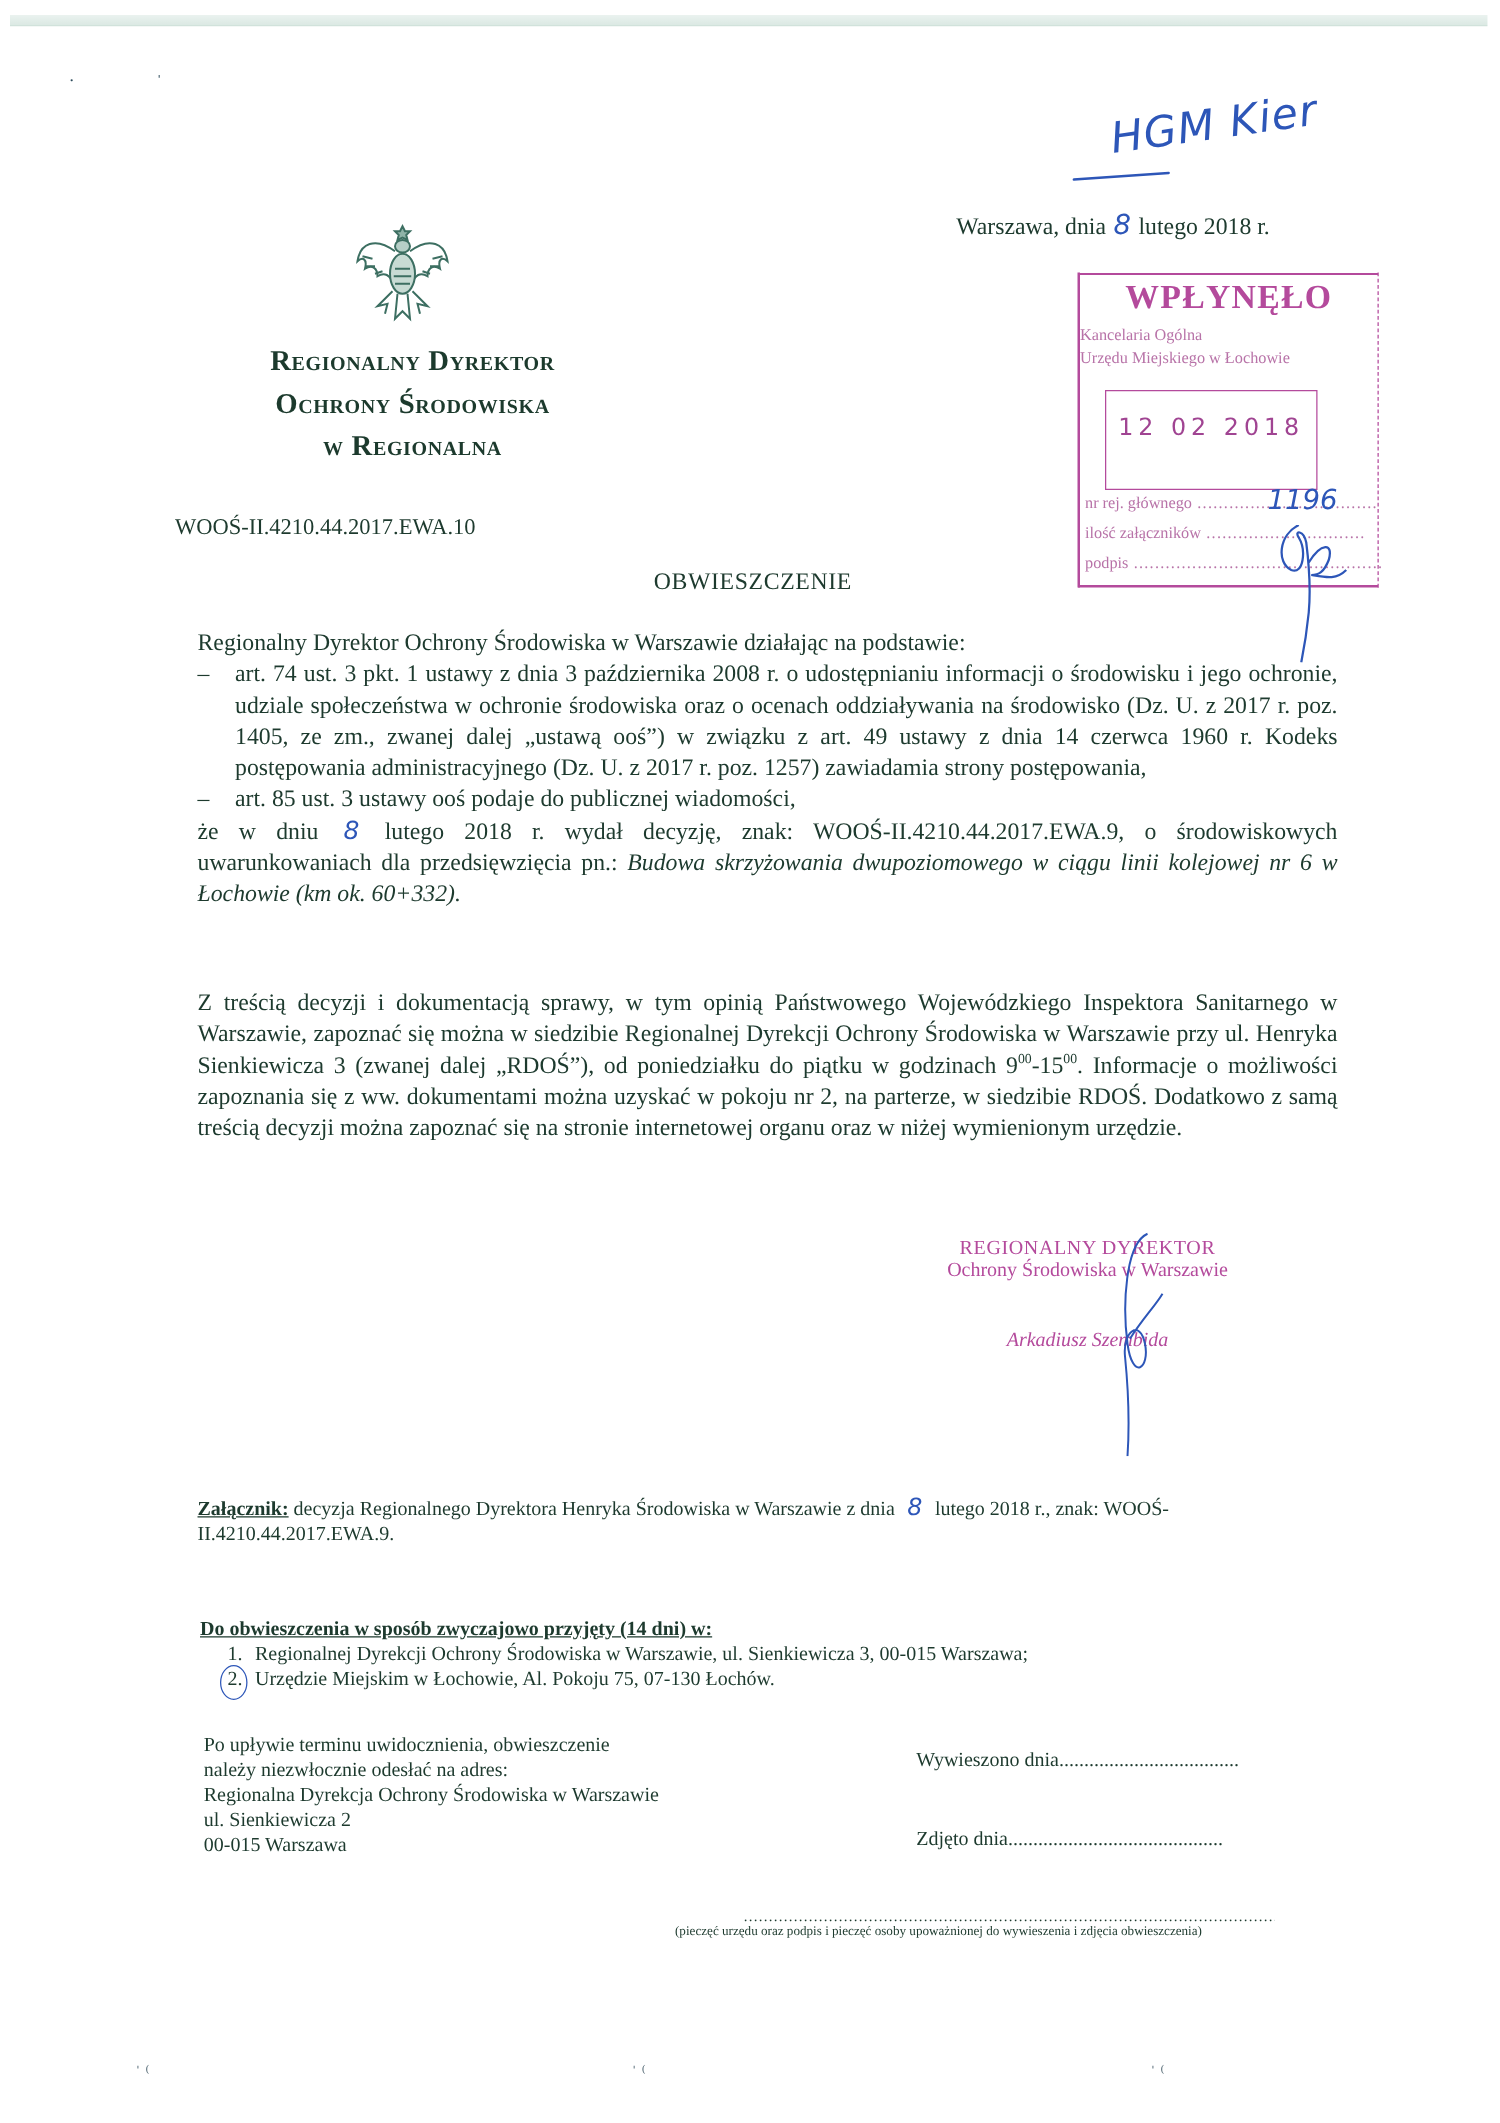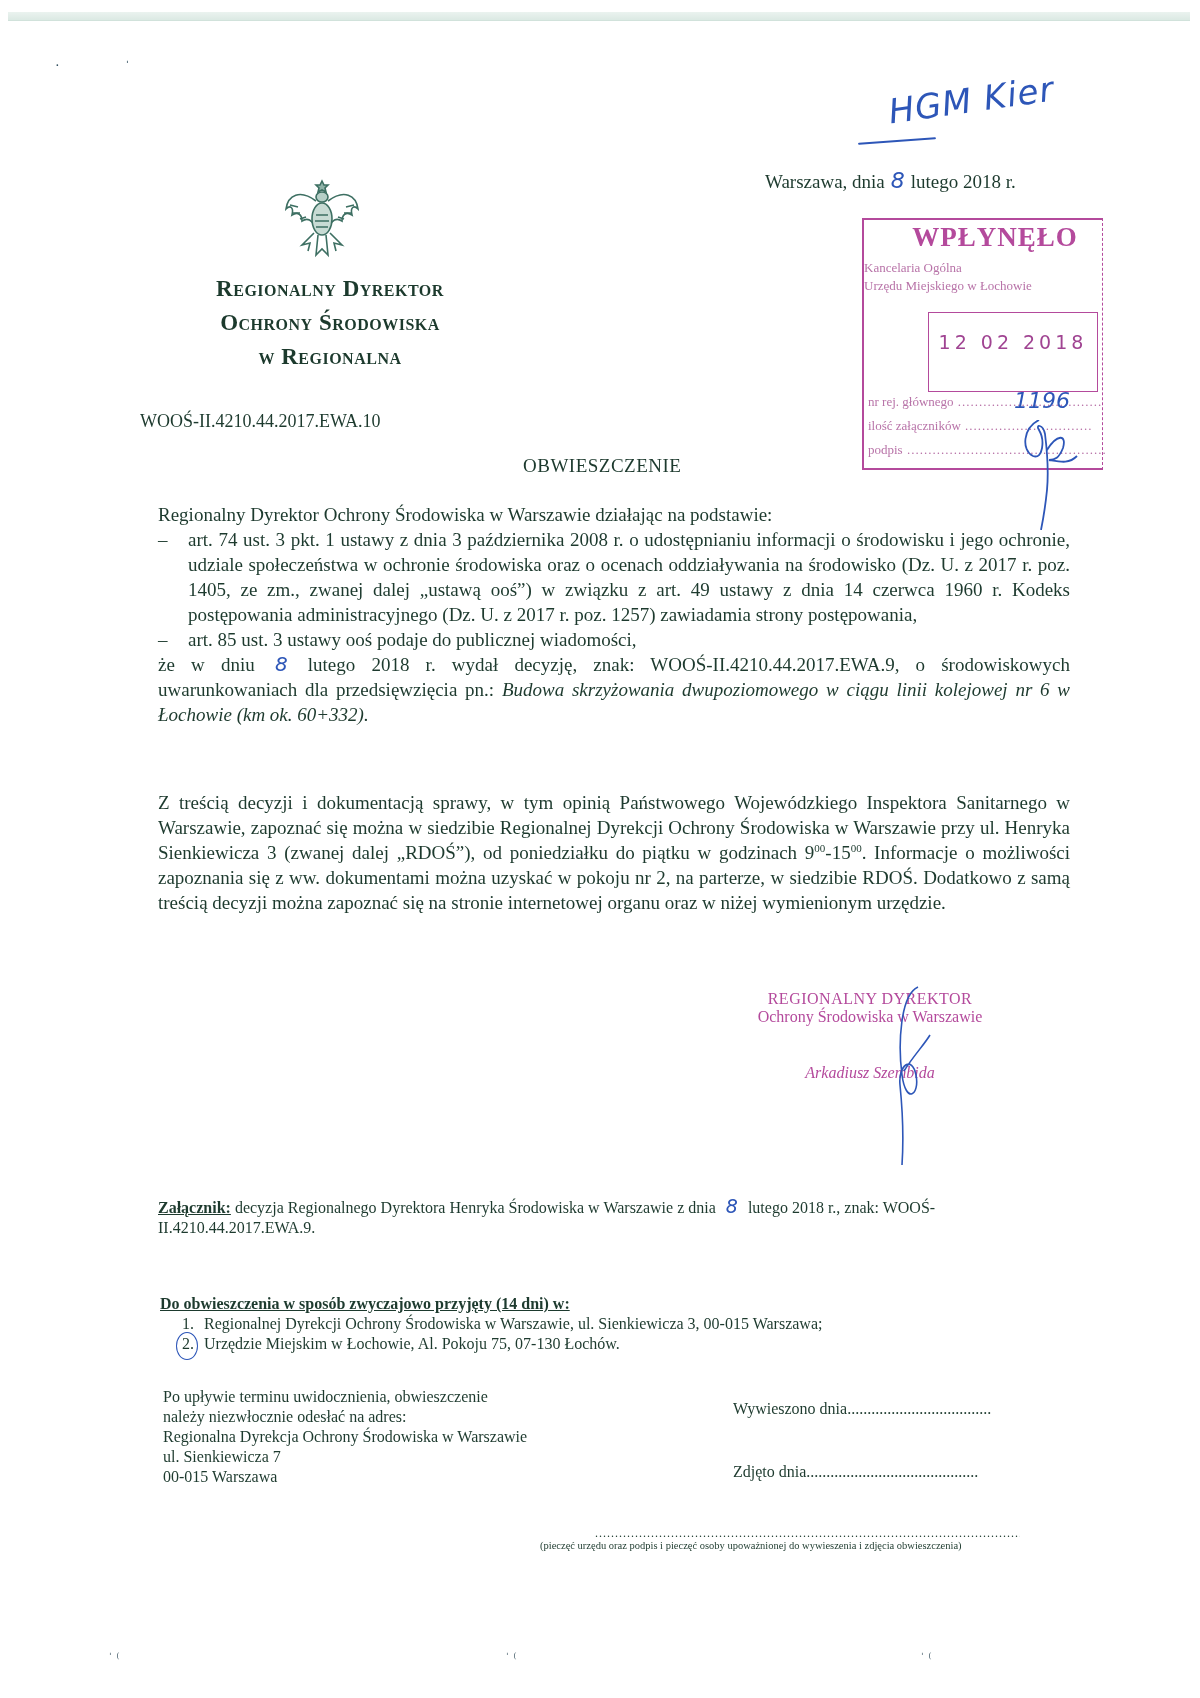--- a/index.html
+++ b/index.html
@@ -19,23 +19,23 @@
   .emblem { left: 280px; top: 175px; width: 85px; height: 85px; }
 
   .org-title { left: 140px; top: 272px; width: 380px; text-align: center; font-size: 23px;
                line-height: 34px; color: #1c3a2d; letter-spacing: .5px; font-variant: small-caps; font-weight: bold; }
   .ref-no { left: 140px; top: 411px; font-size: 18px; }
   .notice-title { left: 523px; top: 455px; font-size: 19px; letter-spacing: .5px; text-align: center; }
 
   
   .stamp { left: 862px; top: 218px; width: 238px; height: 248px; border: 2px solid #b44a9c; color: #b44a9c;
            border-right: 1px dashed #b44a9c; }
-  .stamp-head { position: absolute; left: 0; top: 0; width: 100%; text-align: center; font-size: 27px; font-weight: bold; letter-spacing: 1px; padding-left: 12px; }
+  .stamp-head { position: absolute; left: 0; top: 0; width: 100%; text-align: center; font-size: 27px; font-weight: bold; letter-spacing: 1px; }
   .stamp-sub { position: absolute; left: 0; width: 100%; text-align: left; font-size: 13px; color: #b873a8; }
-  .stamp-datebox { position: absolute; left: 20px; top: 92px; width: 168px; height: 78px; border: 1.5px solid #b44a9c; margin-left: 44px; }
+  .stamp-datebox { position: absolute; left: 20px; top: 92px; width: 168px; height: 78px; border: 1.5px solid #b44a9c; }
   .stamp-date { position: absolute; left: 0; top: 18px; width: 100%; text-align: center; font-family: "DejaVu Sans", sans-serif;
                 font-size: 19px; letter-spacing: 4px; color: #a04492; }
   .stamp-field { position: absolute; left: 4px; font-size: 13px; color: #b873a8; white-space: nowrap; }
   .stamp-field .dots { letter-spacing: 1px; }
   .stamp-reg { position: absolute; left: 150px; top: 168px; font-size: 22px; }
   .stamp-sig { position: absolute; left: 155px; top: 200px; width: 60px; height: 110px; }
 
   .body-text { left: 158px; top: 502px; width: 912px; font-size: 19px; line-height: 25px; color: #1d3a2e; }
   .body-text p { margin: 0; }
   .bullet { position: relative; padding-left: 30px; }
@@ -167,21 +167,21 @@
   <ol>
     <li><span class="num">1.</span><span>Regionalnej Dyrekcji Ochrony Środowiska w Warszawie, ul. Sienkiewicza 3, 00-015 Warszawa;</span></li>
     <li><span class="circle-mark"></span><span class="num">2.</span><span>Urzędzie Miejskim w Łochowie, Al. Pokoju 75, 07-130 Łochów.</span></li>
   </ol>
 </div>
 
 <div class="abs return-addr">
   <div>Po upływie terminu uwidocznienia, obwieszczenie</div>
   <div>należy niezwłocznie odesłać na adres:</div>
   <div>Regionalna Dyrekcja Ochrony Środowiska w Warszawie</div>
-  <div>ul. Sienkiewicza 7</div>
+  <div>ul. Sienkiewicza 2</div>
   <div>00-015 Warszawa</div>
 </div>
 
 <div class="abs posted-field"><span>Wywieszono dnia</span><span>....................................</span></div>
 <div class="abs removed-field"><span>Zdjęto dnia</span><span>...........................................</span></div>
 
 <div class="abs sign-dots">................................................................................................................................................</div>
 <div class="abs sign-caption">(pieczęć urzędu oraz podpis i pieczęć osoby upoważnionej do wywieszenia i zdjęcia obwieszczenia)</div>
 
 <div class="abs bottom-marks" style="left:108px;">ˈ ⁽</div>

